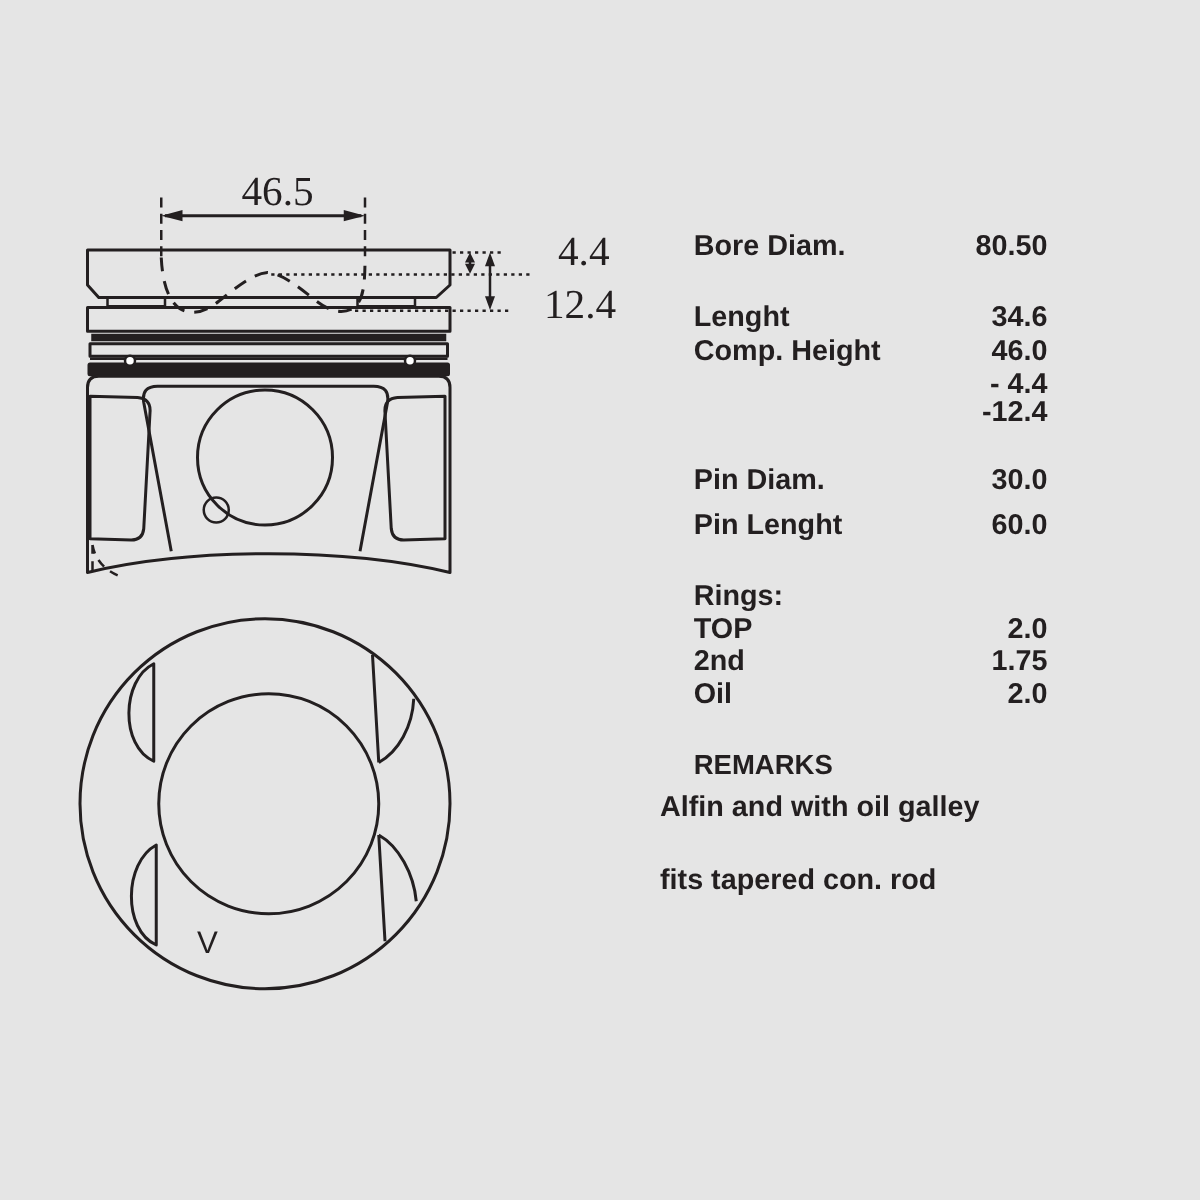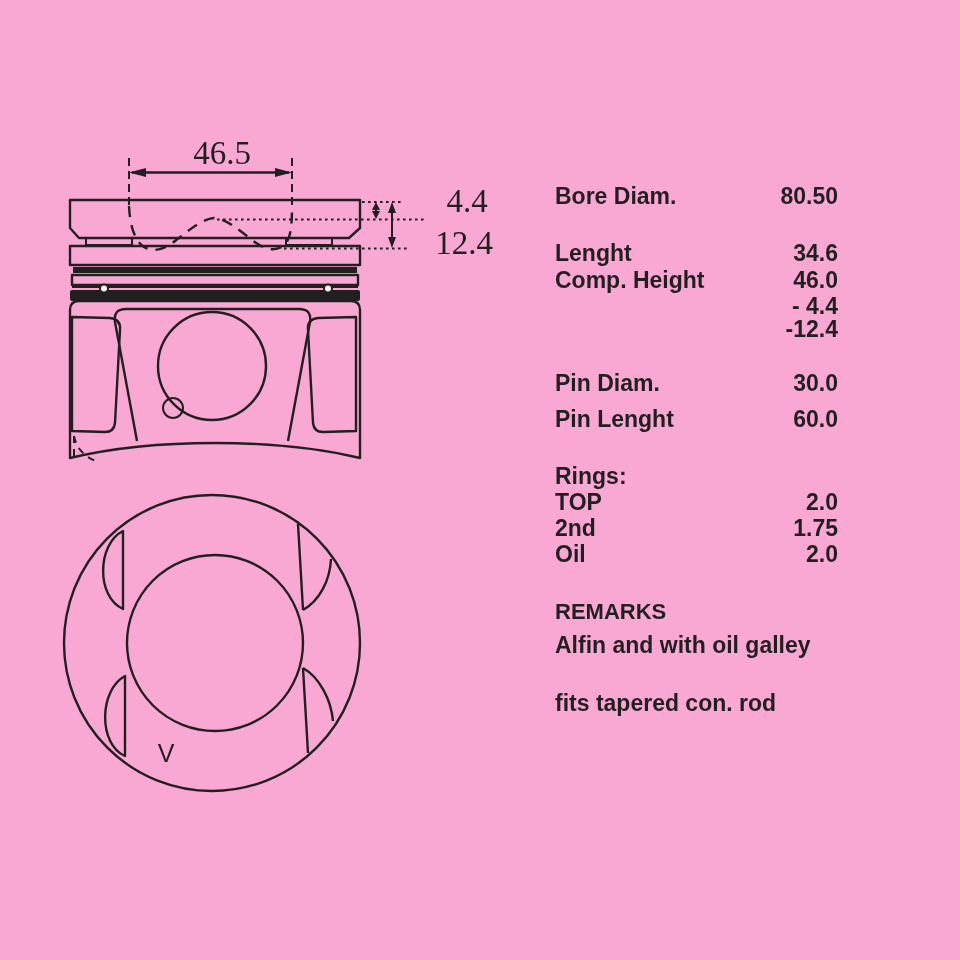--- a/index.html
+++ b/index.html
@@ -1,19 +1,19 @@
 <!DOCTYPE html>
 <html><head>
 <meta charset="utf-8">
 <style>
   * { margin: 0; padding: 0; box-sizing: border-box; }
   html, body { width: 960px; height: 960px; background: #ffffff; overflow: hidden; }
   body { position: relative; font-family: "Liberation Sans", sans-serif; color: #231f20; }
 
-  .stage { position: absolute; inset: 0; background: #f9a8d4; }
+  .stage { position: absolute; inset: 0; background: #e5e5e5; }
 
   svg.drawing { position: absolute; left: 0; top: 0; }
 
   
   .ln        { fill: none; stroke: #231f20; stroke-width: 2.4; stroke-linejoin: round; }
   .ln-thin   { fill: none; stroke: #231f20; stroke-width: 2;   stroke-linejoin: round; }
   .ink       { fill: #231f20; stroke: none; }
   .whitefill { fill: #ffffff; stroke: #231f20; stroke-width: 2; }
   .dash-bowl { stroke-dasharray: 11 8; }
   .dash-ext  { stroke-dasharray: 8 5; }
@@ -34,21 +34,21 @@
     display: flex; justify-content: space-between;
     font-size: 23px; font-weight: bold; line-height: 25px; white-space: pre;
   }
   .spec-row .lbl { text-align: left; }
   .spec-row .val { }
   .remarks-title {
     position: absolute; left: 555px; top: 599px;
     font-size: 22px; font-weight: bold;
   }
   .remark-line {
-    position: absolute; left: 555px;
+    position: absolute; left: 528px;
     font-size: 23px; font-weight: 600; white-space: nowrap; text-align: right;
   }
 </style>
 </head>
 <body>
 
 <div class="stage">
 
   <svg class="drawing" width="960" height="960" viewBox="0 0 960 960">
 

